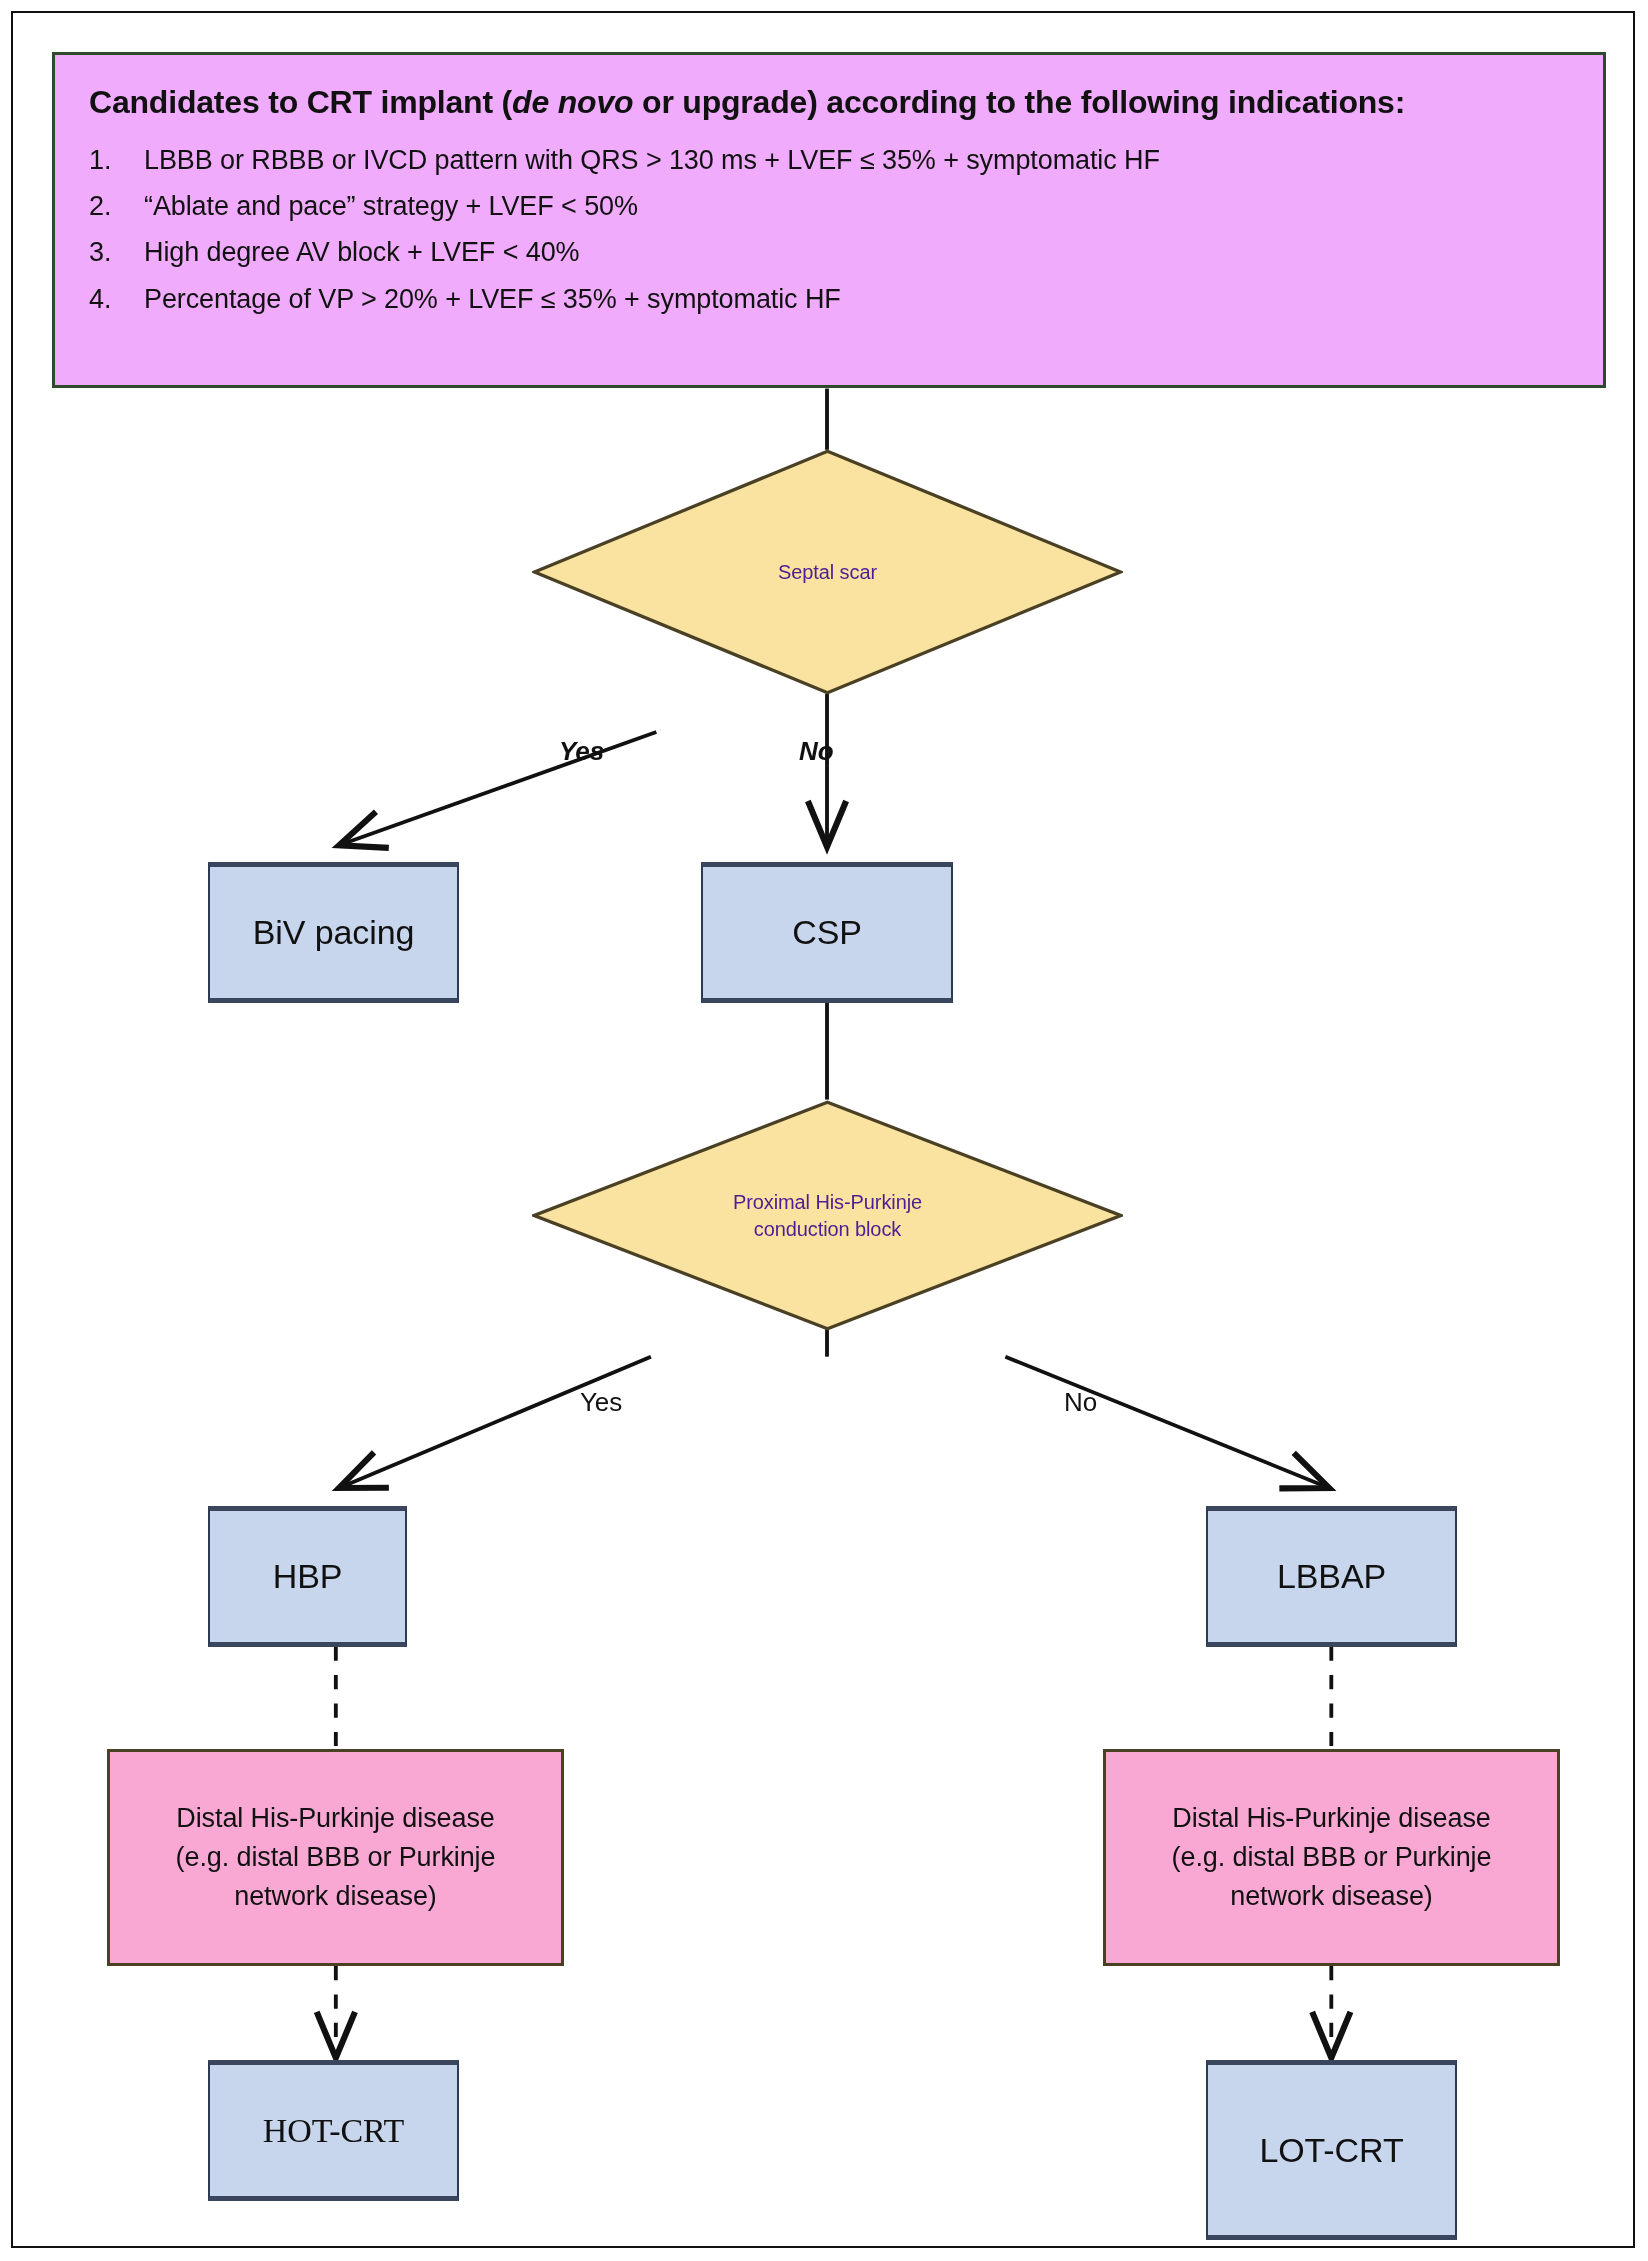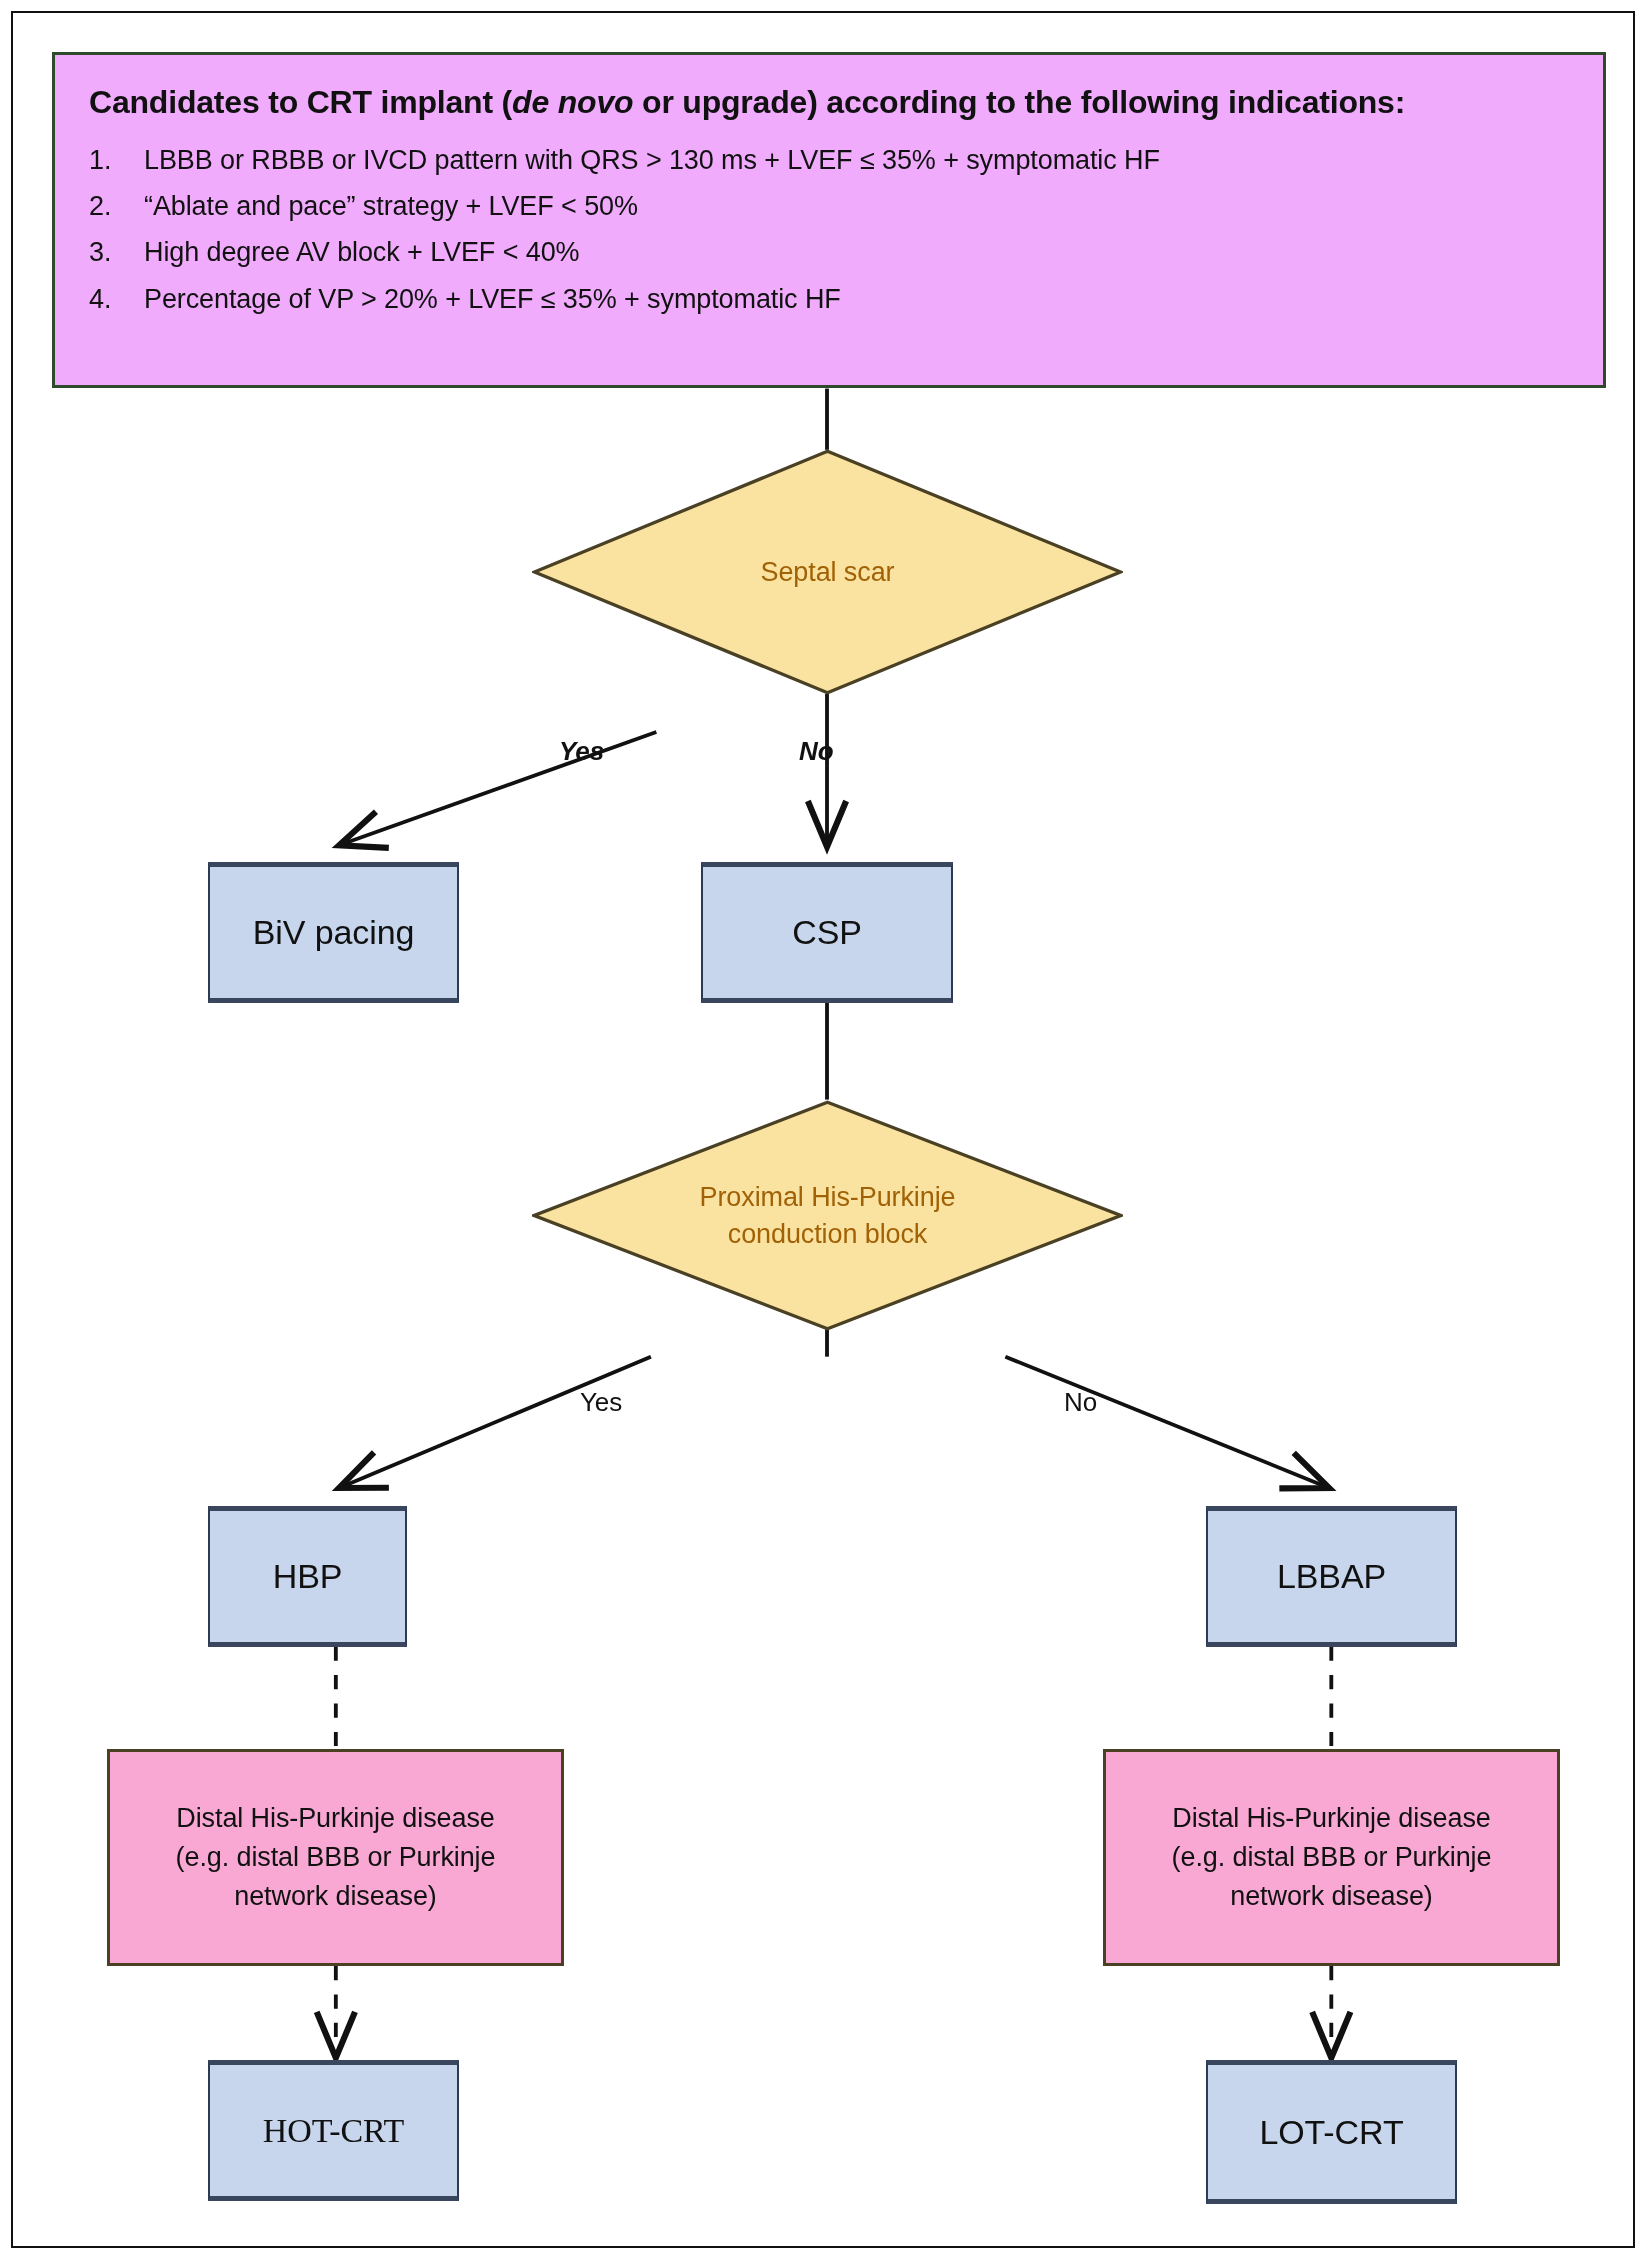--- a/index.html
+++ b/index.html
@@ -83,22 +83,22 @@
   .diamond-label {
     position: absolute;
     left: 0;
     top: 0;
     width: 100%;
     height: 100%;
     display: flex;
     align-items: center;
     justify-content: center;
     text-align: center;
-    font-size: 27px;
-    color: #a16207;
+    font-size: 20px;
+    color: #4c1d95;
     line-height: 1.35;
     letter-spacing: -0.1px;
     pointer-events: none;
   }
   
   .box-blue {
     position: absolute;
     background: #C7D6EC;
     border-left: 2.7px solid #2B3A55;
     border-right: 2.7px solid #2B3A55;
@@ -263,18 +263,18 @@
       <span>Distal His-Purkinje  disease</span><br>
       <span>(e.g. distal BBB or Purkinje</span><br>
       <span>network disease)</span>
     </span>
   </div>
 
   <div class="box-blue" style="left:208px; top:2060px; width:251px; height:141px;font-family:Liberation Serif, serif;">
     <span>HOT-CRT</span>
   </div>
 
-  <div class="box-blue" style="left:1206px; top:2060px; width:251px; height:144px;">
+  <div class="box-blue" style="left:1206px; top:2060px; width:251px; height:180px;">
     <span>LOT-CRT</span>
   </div>
 
 </div>
 
 
 </body></html>

